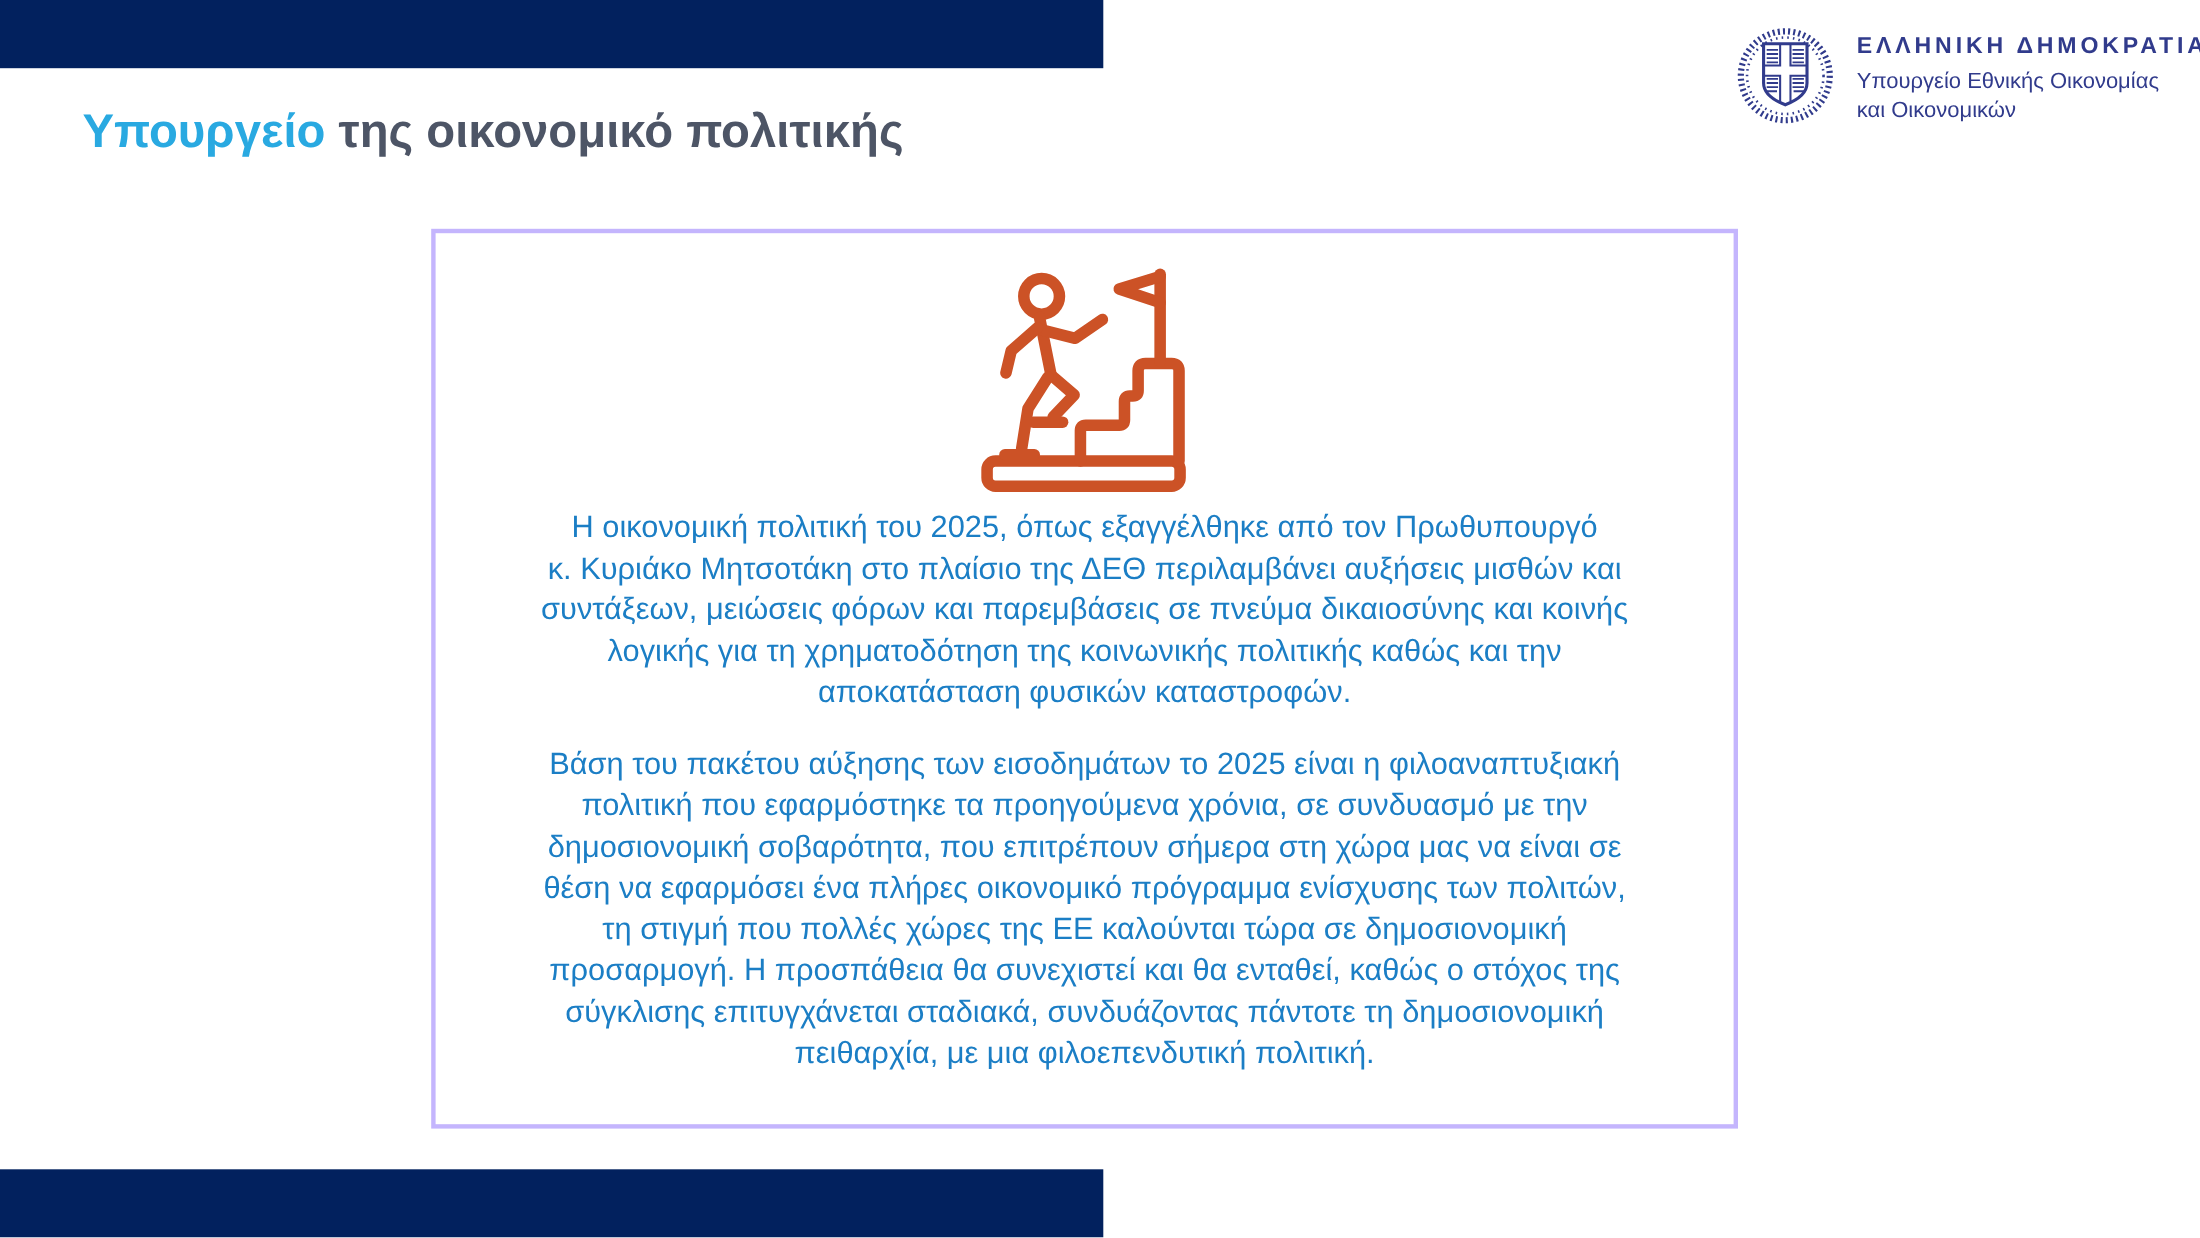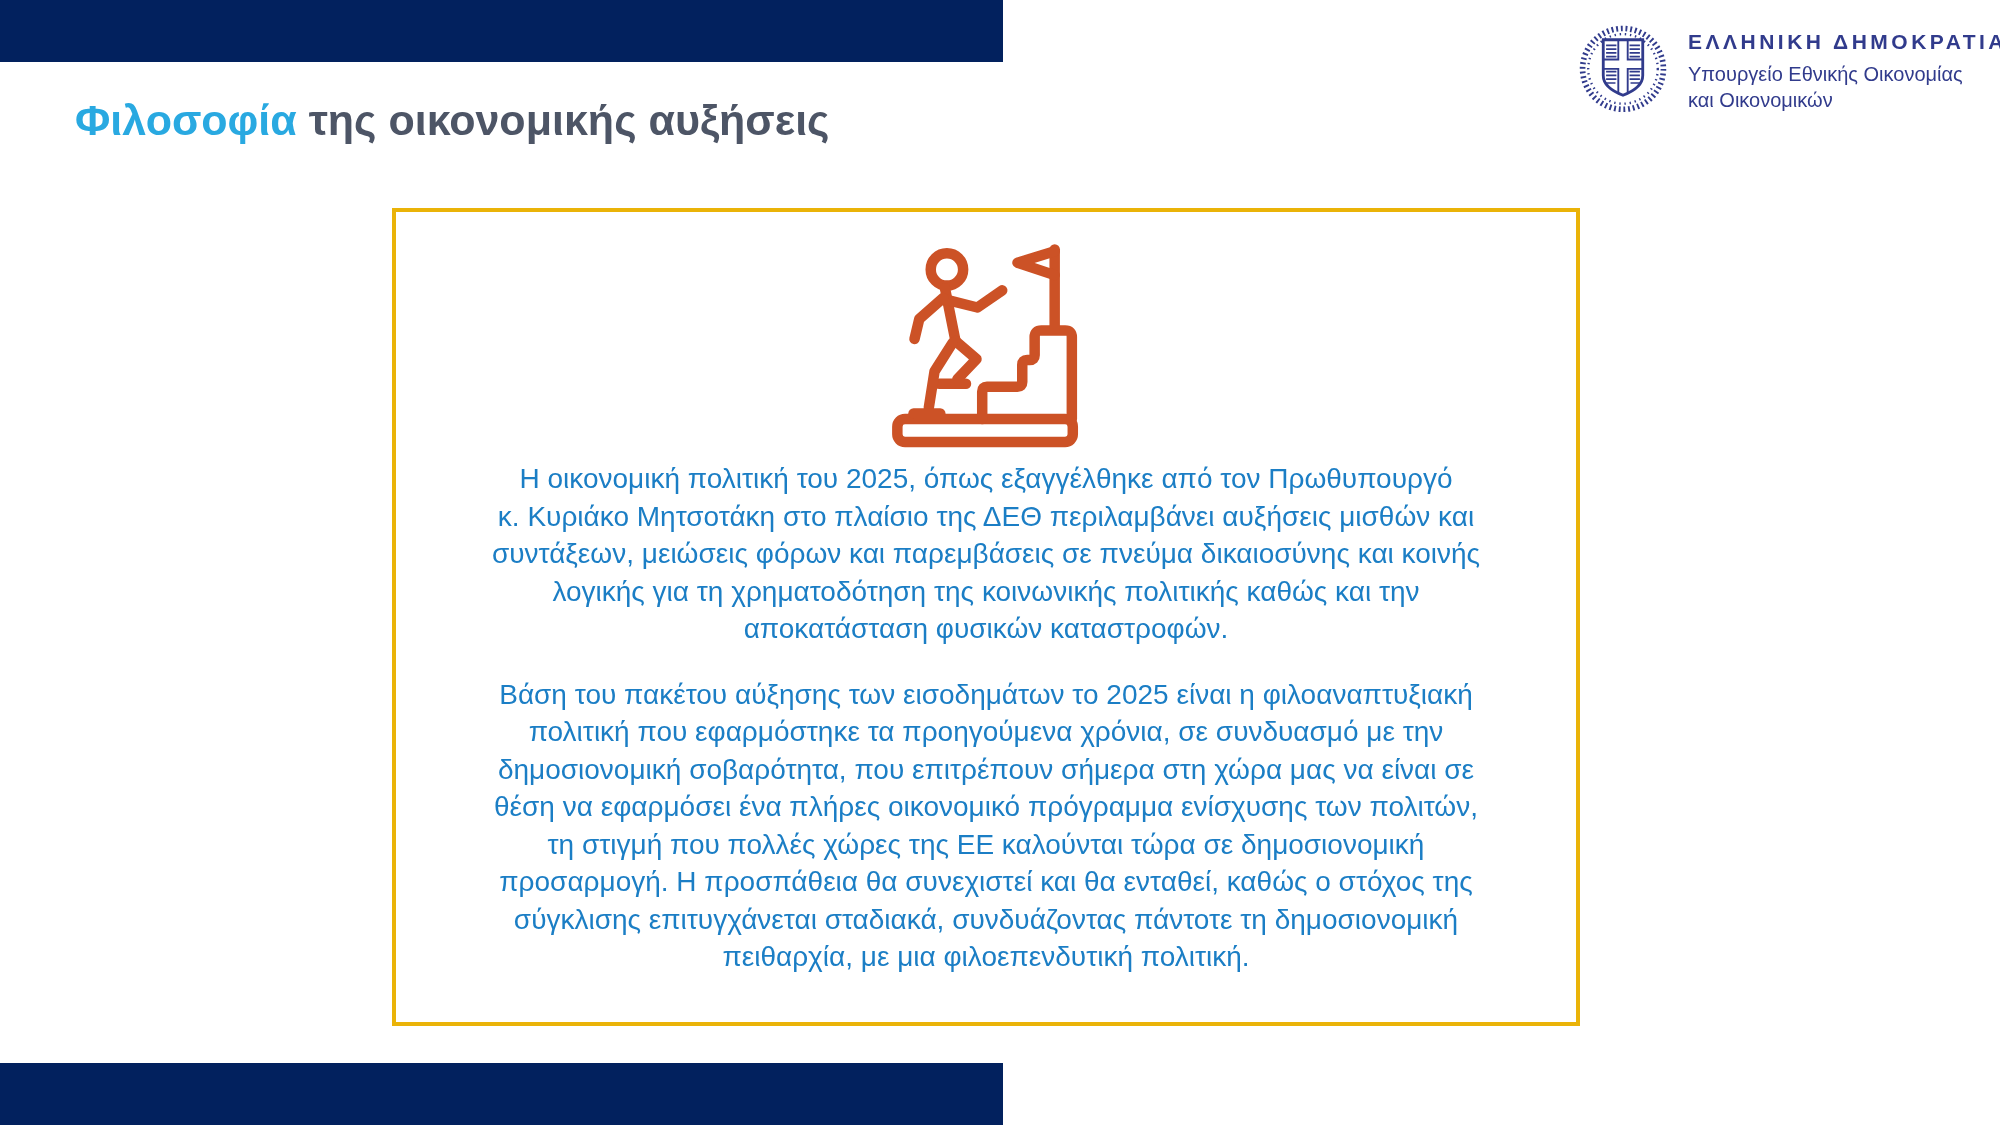--- a/index.html
+++ b/index.html
@@ -52,21 +52,21 @@
     line-height: 26px;
     white-space: nowrap;
   }
 
   .content-box {
     position: absolute;
     left: 392px;
     top: 208px;
     width: 1188px;
     height: 818px;
-    border: 4px solid #eab308;
+    border: 4px solid #c4b5fd;
     background: #ffffff;
     display: flex;
     flex-direction: column;
     align-items: center;
   }
   .climb-icon {
     margin-top: 18px;
     width: 205px;
     height: 218px;
     flex: 0 0 auto;
@@ -82,21 +82,21 @@
   }
   .p1 { margin-top: 12px; }
   .p2 { margin-top: 28px; }
 </style>
 </head>
 <body>
 
 <div class="bar bar-top"></div>
 <div class="bar bar-bottom"></div>
 
-<h1 class="slide-title"><span class="hl">Φιλοσοφία</span><span class="rest"> της οικονομικής αυξήσεις</span></h1>
+<h1 class="slide-title"><span class="hl">Υπουργείο</span><span class="rest"> της οικονομικό πολιτικής</span></h1>
 
 <div class="logo">
   <svg class="logo-emblem" viewBox="0 0 100 100" fill="none" xmlns="http://www.w3.org/2000/svg">
 
     <circle cx="50" cy="52" r="43" stroke="#313B8C" stroke-width="6" stroke-dasharray="2 3"></circle>
     <circle cx="50" cy="52" r="37" stroke="#313B8C" stroke-width="2.5" stroke-dasharray="1.5 4"></circle>
 
     <path d="M29 21 H71 V59 Q71 72 50 80 Q29 72 29 59 Z" fill="#ffffff" stroke="#313B8C" stroke-width="3"></path>
 
     <g stroke="#313B8C" stroke-width="1.8">

